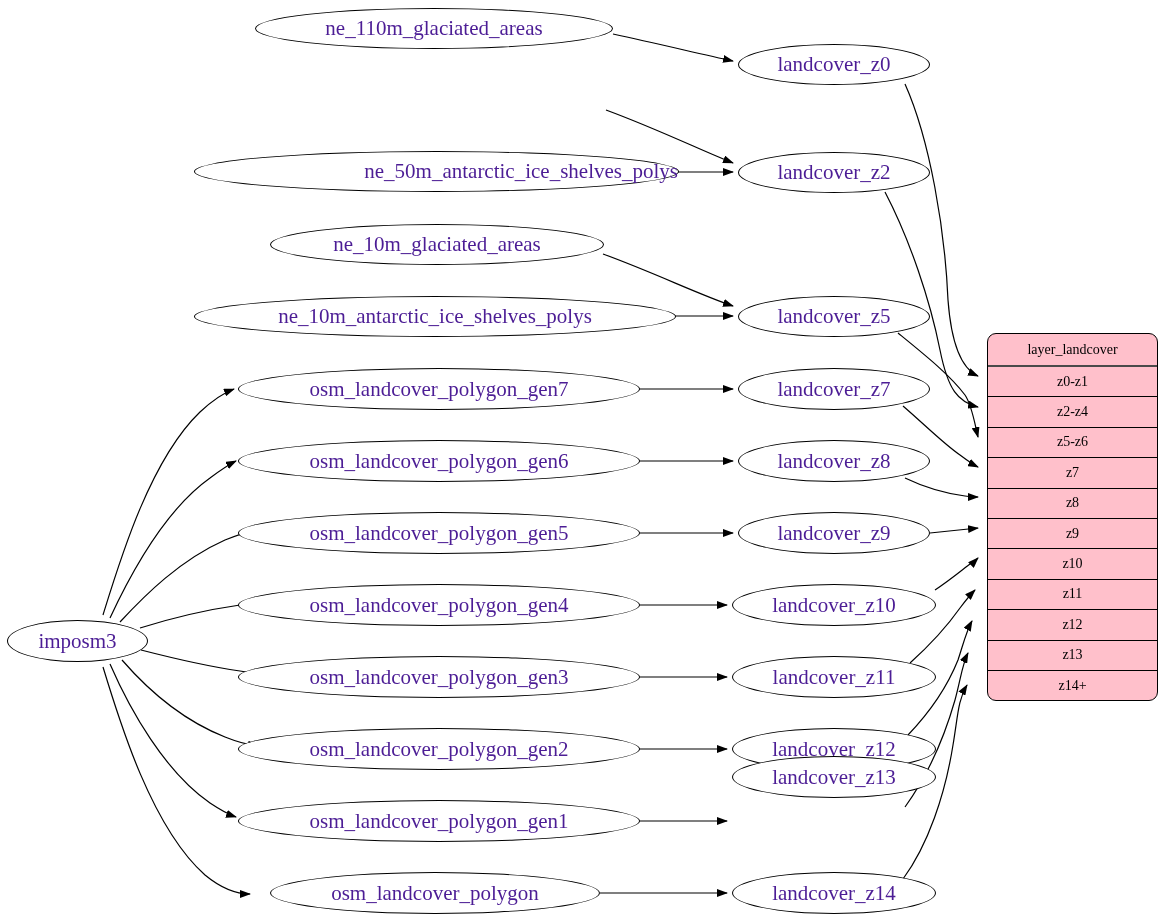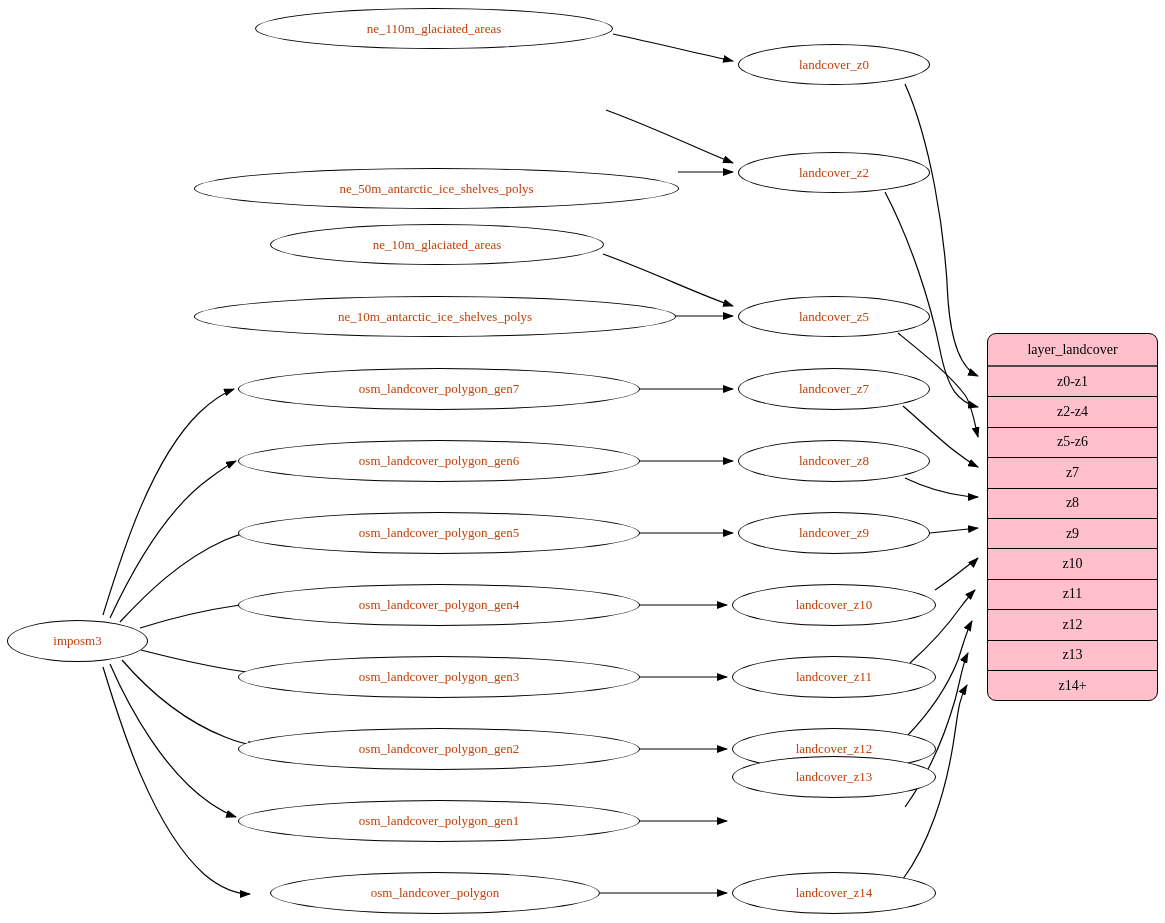--- a/index.html
+++ b/index.html
@@ -1,21 +1,21 @@
 <!DOCTYPE html>
 <html><head>
 <meta charset="utf-8">
 <style>
   html,body{margin:0;padding:0;background:#ffffff;}
   #stage{position:relative;width:1165px;height:923px;background:#ffffff;
          font-family:"Liberation Serif","DejaVu Serif",serif;overflow:hidden;}
   svg.edges{position:absolute;left:0;top:0;width:1165px;height:923px;pointer-events:none;}
   .node{position:absolute;display:flex;align-items:center;justify-content:center;
         border:1px solid #000;border-radius:50%/50%;background:#fff;
-        font-size:13px;color:#c2410c;white-space:nowrap;box-sizing:border-box;}
+        font-size:21px;color:#4c1d95;white-space:nowrap;box-sizing:border-box;}
   .tbl{position:absolute;border:1px solid #000;border-radius:9px;background:#FFC0CB;
        box-sizing:border-box;overflow:hidden;}
   .tbl .th{height:33px;display:flex;align-items:center;justify-content:center;
            font-size:14px;color:#000;border-bottom:2px solid #4a4a4a;box-sizing:border-box;}
   .tbl .tr{height:30.4px;display:flex;align-items:center;justify-content:center;
            font-size:14px;color:#000;border-bottom:1px solid #000;box-sizing:border-box;}
   .tbl .tr:last-child{border-bottom:none;}
 </style>
 </head>
 <body>
@@ -64,21 +64,21 @@
       <path d="M910,663 C930,645 948,625 960,608 C966,600 970,595 975,590"></path>
       <path d="M908,735 C930,712 948,685 958,660 C963,645 966,632 972,621"></path>
       <path d="M905,807 C928,775 945,735 955,700 C961,678 962,665 968,653"></path>
       <path d="M903,879 C928,845 945,795 953,745 C958,715 958,700 967,685"></path>
     </g>
   </svg>
 
   <div class="node" style="left:255px;top:8px;width:358px;height:41px;">
     <span>ne_110m_glaciated_areas</span>
   </div>
-  <div class="node" style="left:194px;top:168px;width:485px;height:41px;">
+  <div class="node" style="left:194px;top:151px;width:485px;height:41px;justify-content:flex-end;">
     <span>ne_50m_antarctic_ice_shelves_polys</span>
   </div>
   <div class="node" style="left:270px;top:224px;width:334px;height:41px;">
     <span>ne_10m_glaciated_areas</span>
   </div>
   <div class="node" style="left:194px;top:296px;width:482px;height:41px;">
     <span>ne_10m_antarctic_ice_shelves_polys</span>
   </div>
 
   <div class="node" style="left:7px;top:620px;width:141px;height:42px;">

